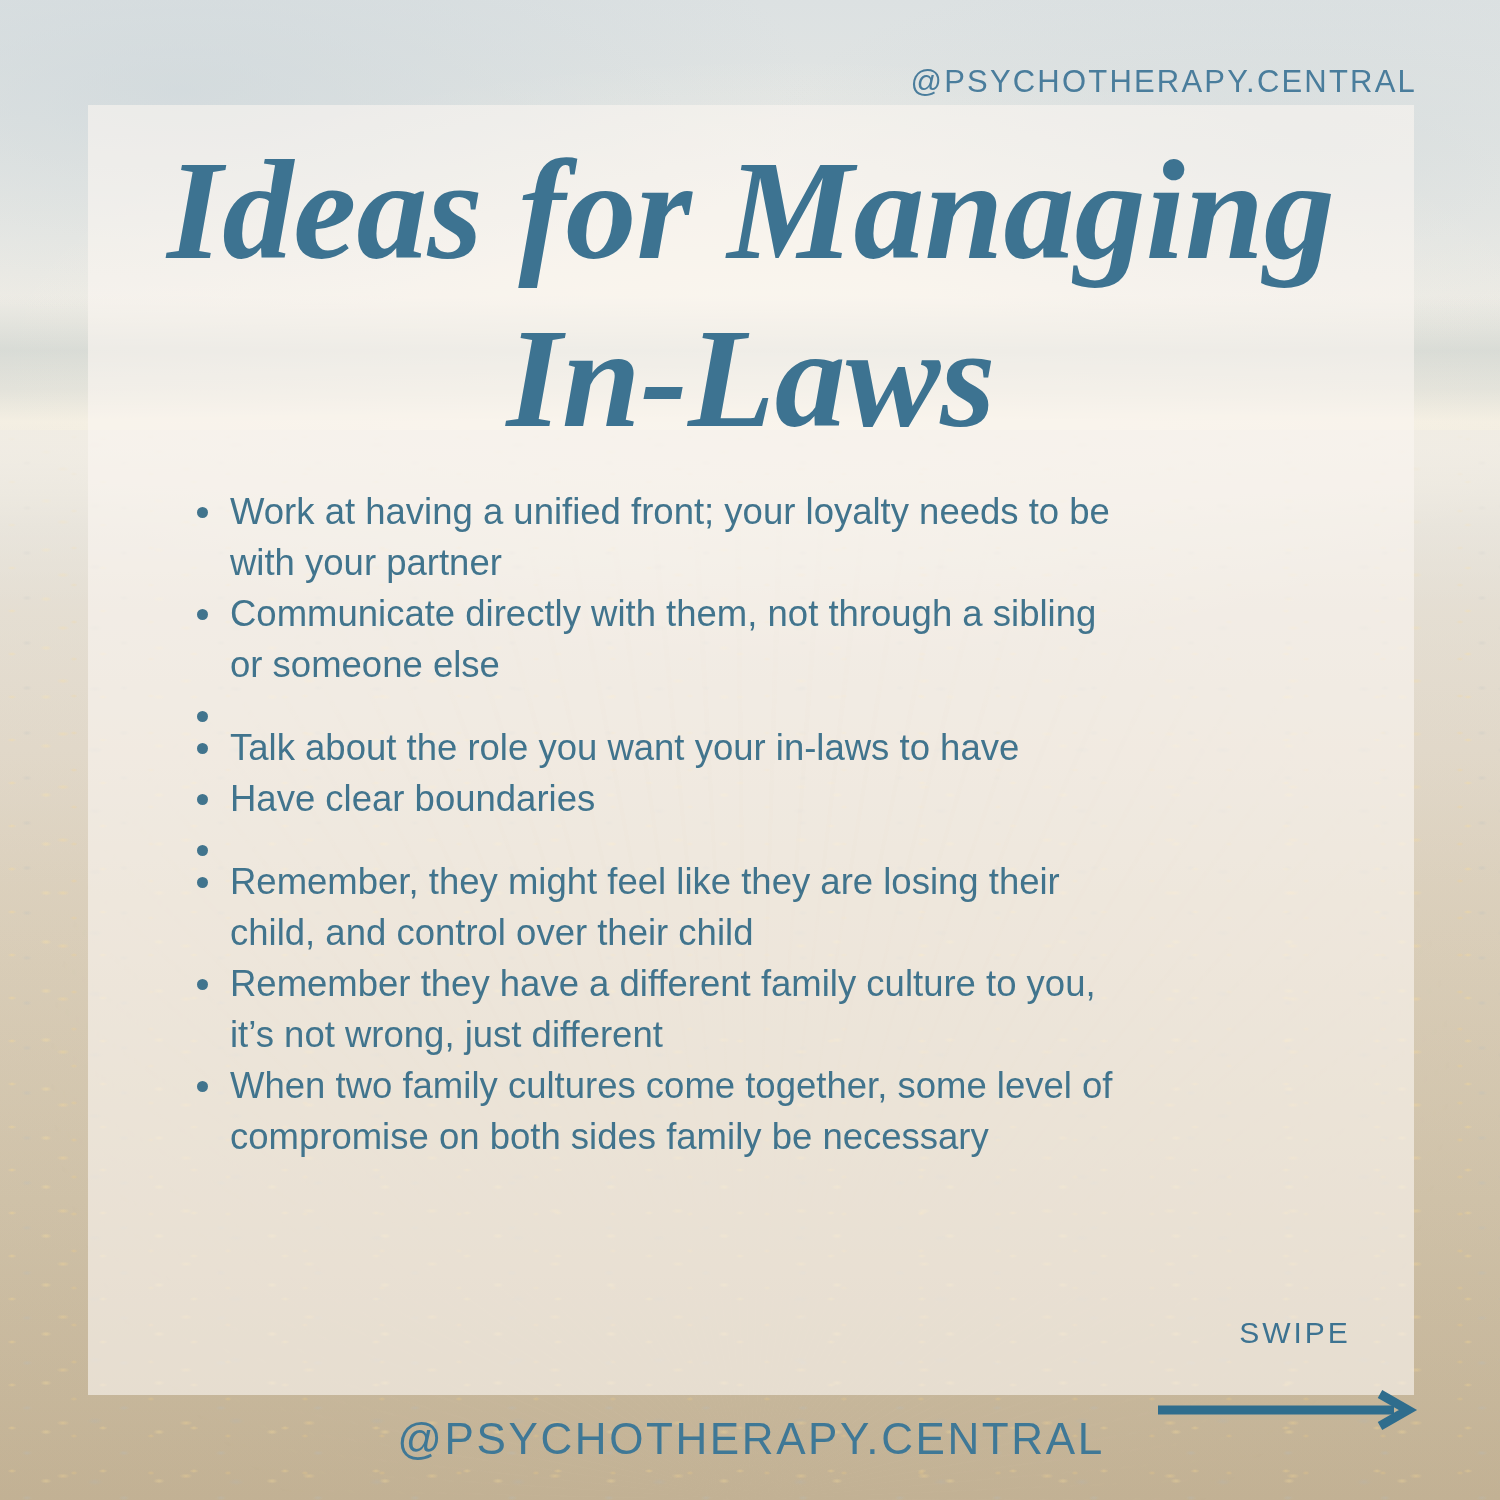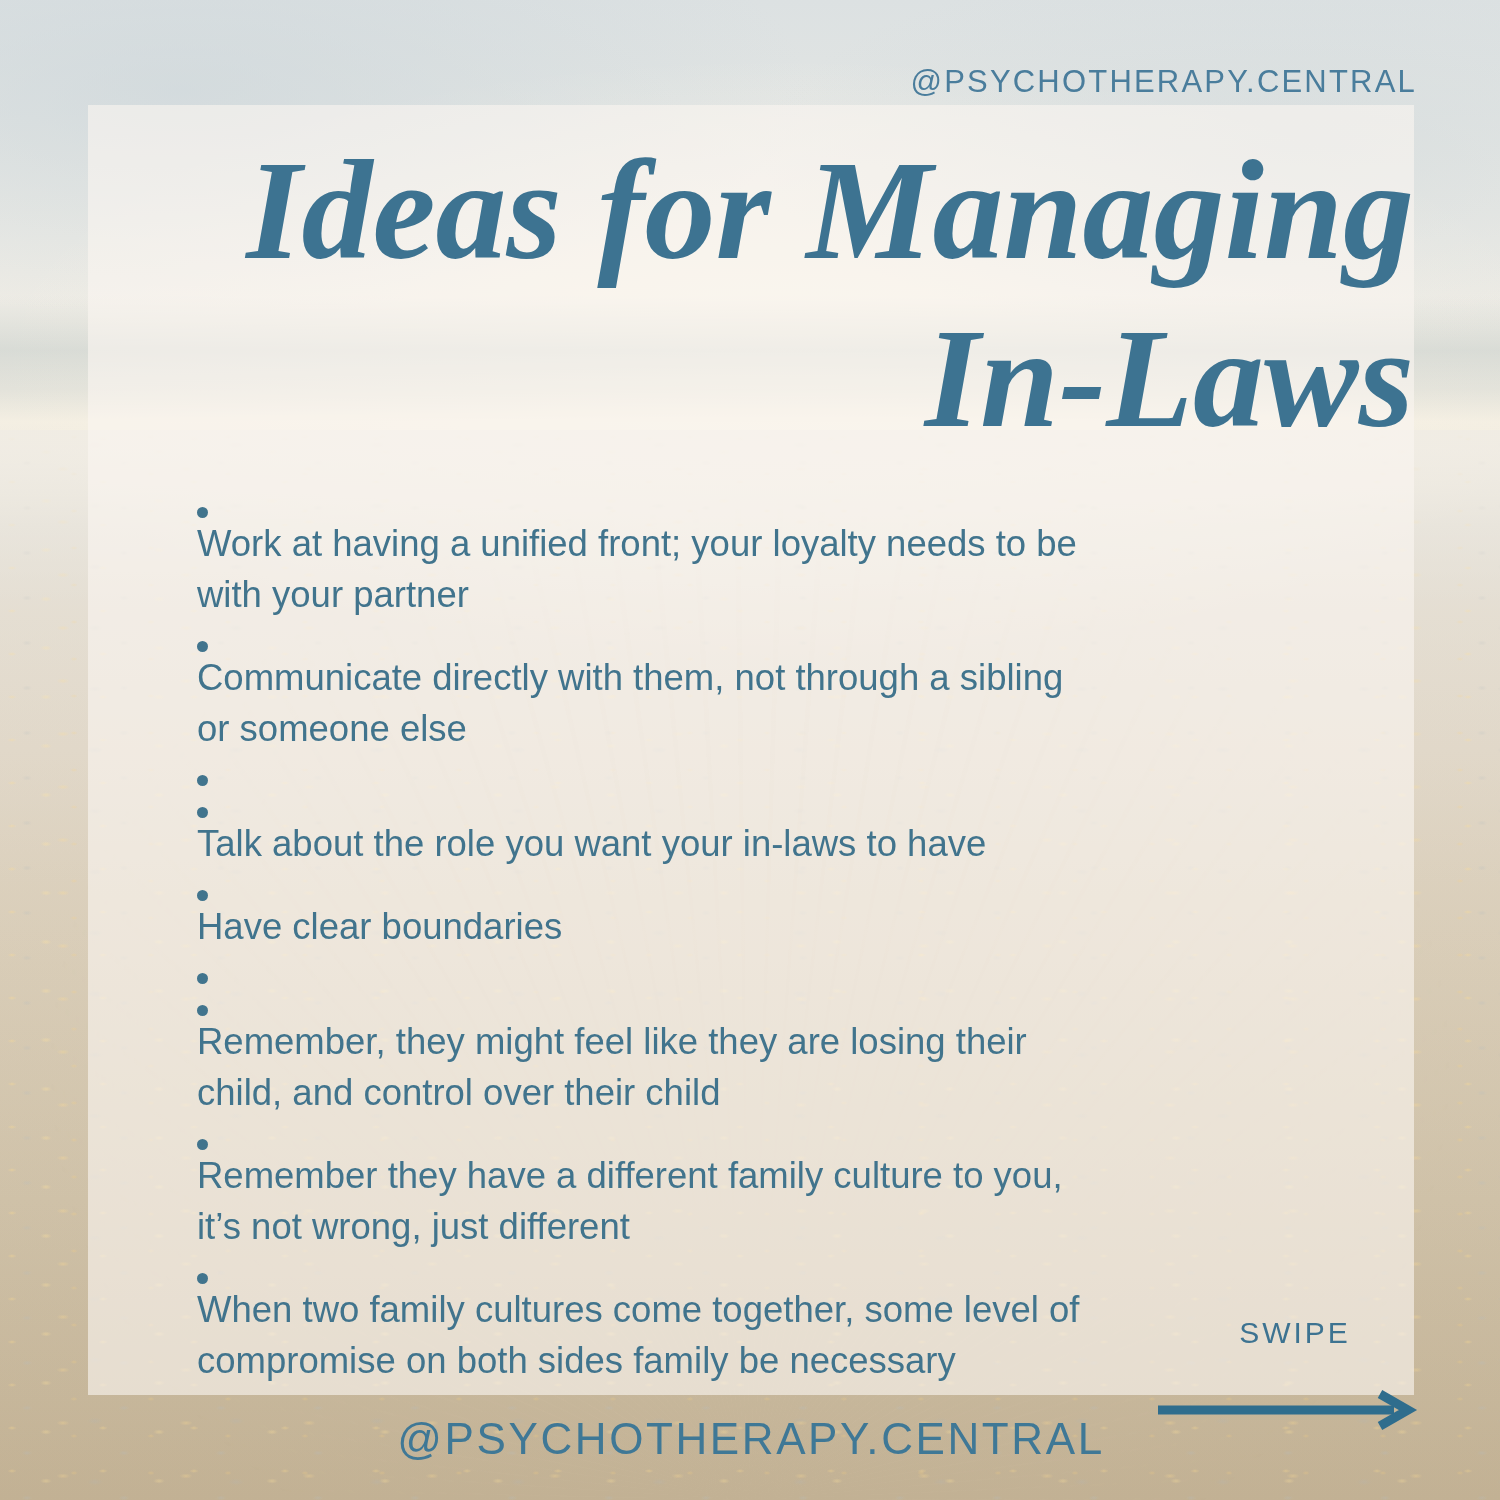--- a/index.html
+++ b/index.html
@@ -65,21 +65,21 @@
     position:absolute;left:88px;top:126px;width:1326px;
     text-align:center;color:#3d7391;
     font-family:"Liberation Serif", serif;font-style:italic;font-weight:700;
     font-size:142px;line-height:168px;
   }
   .bullets{
     position:absolute;left:197px;top:486px;width:1210px;
     margin:0;padding:0;list-style:none;
     font-size:36.5px;line-height:51px;color:#41748d;
   }
-  .bullets li{display:flex;align-items:flex-start;flex-direction:column;}
+  .bullets li{display:flex;align-items:flex-start;}
   .bullet-dot{
     flex:0 0 11px;width:11px;height:11px;border-radius:50%;
     background:#41748d;margin:21px 22px 0 0;
   }
   .bullet-text{white-space:pre-line;}
   .swipe-label{
     position:absolute;top:1316px;left:1200px;width:190px;text-align:center;
     font-size:30px;letter-spacing:3px;color:#3d7391;
   }
   .swipe-arrow{position:absolute;left:1156px;top:1390px;width:262px;height:40px;}
@@ -95,21 +95,21 @@
 
   <div class="bg-sky"></div>
   <div class="bg-dune"></div>
   <div class="bg-ground"></div>
   <div class="bg-rays"></div>
 
   <div class="card"></div>
 
   <div class="handle-top">@PSYCHOTHERAPY.CENTRAL</div>
 
-  <h1 class="title" style="margin:0;text-align:right;">
+  <h1 class="title" style="margin:0;">
     <div>Ideas for Managing</div>
     <div>In-Laws</div>
   </h1>
 
   <ul class="bullets">
     <li>
       <span class="bullet-dot"></span>
       <span class="bullet-text">Work at having a unified front; your loyalty needs to be
 with your partner</span>
     </li>

